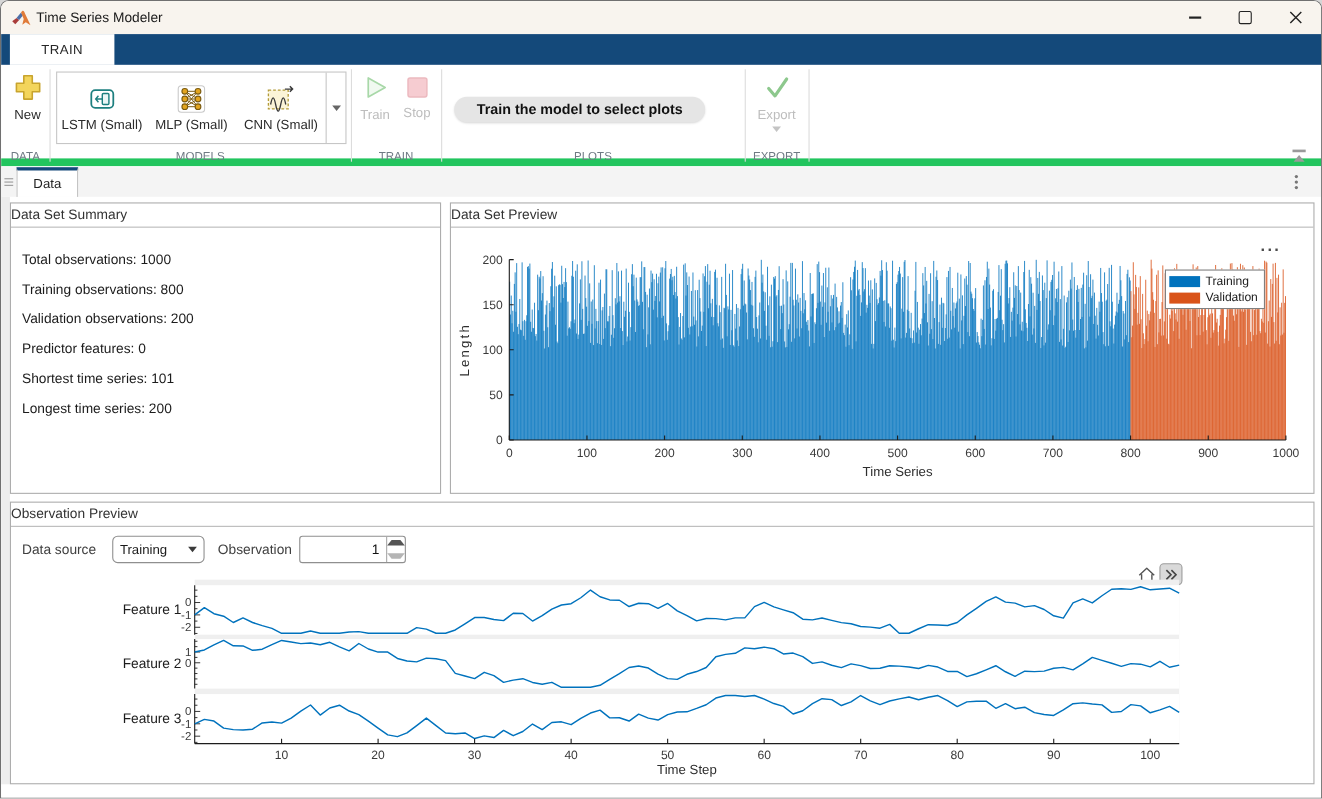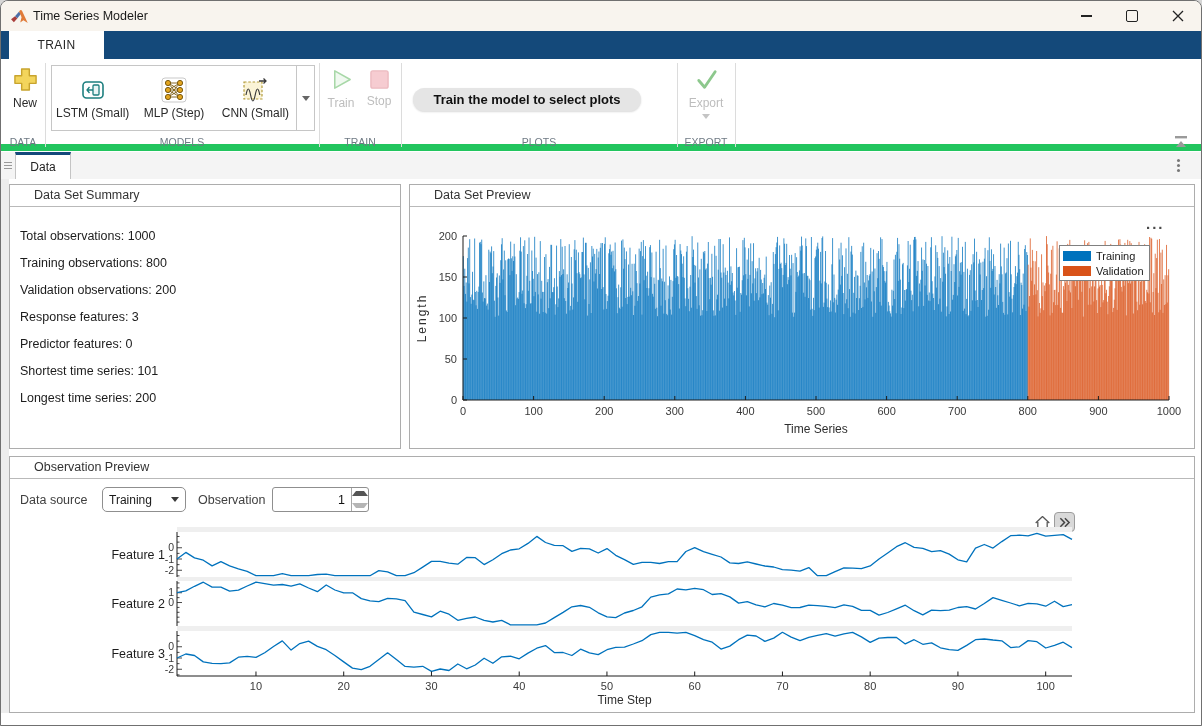--- a/index.html
+++ b/index.html
@@ -30,21 +30,21 @@
   .tabstrip{position:absolute;left:0;top:151px;width:100%;height:27px;background:#f4f4f4;}
   .doc-tab{position:absolute;left:14px;top:0;width:56px;height:27px;background:#fff;border-left:1px solid #c4c4c4;
            border-right:1px solid #c4c4c4;border-top:3px solid #14497a;box-sizing:border-box;font-size:12px;color:#222;
            display:flex;align-items:center;justify-content:center;}
   .kebab span{display:block;width:3px;height:3px;background:#777;border-radius:50%;margin:2px 0;}
   .burger span{display:block;width:8px;height:1.5px;background:#999;margin:1.5px 0;}
   
   .content-bg{position:absolute;left:0;top:178px;width:100%;height:548px;background:#ffffff;}
   .gutter{position:absolute;left:0;top:178px;width:8px;height:534px;background:#ededed;}
   .panel{position:absolute;background:#fff;border:1px solid #adadad;box-sizing:border-box;}
-  .panel-header{height:22px;border-bottom:1px solid #b9b9b9;font-size:12.5px;color:#333;padding:3px 24px;box-sizing:border-box;}
+  .panel-header{height:22px;border-bottom:1px solid #b9b9b9;font-size:12.5px;color:#333;padding:3px 0;box-sizing:border-box;}
   .summary-list{padding:16px 0 0 10px;font-size:12.5px;color:#1c1c1c;line-height:27px;list-style:none;margin:0;}
   svg text{font-family:"Liberation Sans",sans-serif;}
   .legend{position:absolute;background:#fff;border:1px solid #808080;padding:2px 5px 2px 3px;font-size:11px;color:#1a1a1a;z-index:4;}
   .legend-row{display:flex;align-items:center;gap:5px;height:15px;}
   .legend-swatch{width:28px;height:10px;}
   .ellipsis-btn{position:absolute;font-size:15px;font-weight:bold;color:#4a4a4a;letter-spacing:2px;z-index:4;}
   
   .ctrl-label{position:absolute;font-size:12.5px;color:#404040;}
   .dropdown{position:absolute;width:84px;height:25px;border:1px solid #8f8f8f;border-radius:5px;background:#fff;
             box-sizing:border-box;display:flex;align-items:center;font-size:12px;color:#1a1a1a;padding:0 6px;}
@@ -127,21 +127,21 @@
             </g>
             <g fill="#e3a51f" stroke="#7a5a10" stroke-width="1">
               <circle cx="7" cy="6" r="2.6"></circle>
                 <circle cx="7" cy="13" r="2.6"></circle>
                 <circle cx="7" cy="20" r="2.6"></circle>
               <circle cx="19" cy="6" r="2.6"></circle>
                 <circle cx="19" cy="13" r="2.6"></circle>
                 <circle cx="19" cy="20" r="2.6"></circle>
             </g>
           </svg>
-          <div class="ribbon-btn-label">MLP (Step)</div>
+          <div class="ribbon-btn-label">MLP (Small)</div>
         </div>
         <div class="gal-item" style="width:82px">
           <svg width="26" height="26" viewBox="0 0 26 26">
             <rect x="2" y="5" width="18" height="17" fill="#fbf4d7" stroke="#b39b3a" stroke-width="1.2" stroke-dasharray="2.5 1.8"></rect>
             <path d="M4 18c1.6-8 3-8 4.6 0s3 8 4.6 0 3-8 4.6 0" fill="none" stroke="#3a3a3a" stroke-width="1.2"></path>
             <path d="M17 4h7M21.5 1.5L24 4l-2.5 2.5" fill="none" stroke="#3a3a3a" stroke-width="1.3"></path>
           </svg>
           <div class="ribbon-btn-label">CNN (Small)</div>
         </div>
         <div class="gal-arrow" style="margin-left:auto">
@@ -208,21 +208,20 @@
 
   <div class="content-bg"></div>
   <div class="gutter"></div>
 
   <div class="panel" style="left:8px;top:183px;width:392px;height:265px">
     <div class="panel-header">Data Set Summary</div>
     <ul class="summary-list">
       <li>Total observations: 1000</li>
       <li>Training observations: 800</li>
       <li>Validation observations: 200</li>
-      <li>Response features: 3</li>
       <li>Predictor features: 0</li>
       <li>Shortest time series: 101</li>
       <li>Longest time series: 200</li>
     </ul>
   </div>
 
   <div class="panel" style="left:408px;top:183px;width:786px;height:265px">
     <div class="panel-header">Data Set Preview</div>
     <div class="ellipsis-btn" style="left:736px;top:30px">...</div>
     <div id="preview-chart" class="abs" style="left:0;top:22px;width:784px;height:241px"><svg width="784" height="241" viewBox="0 0 784 241">

